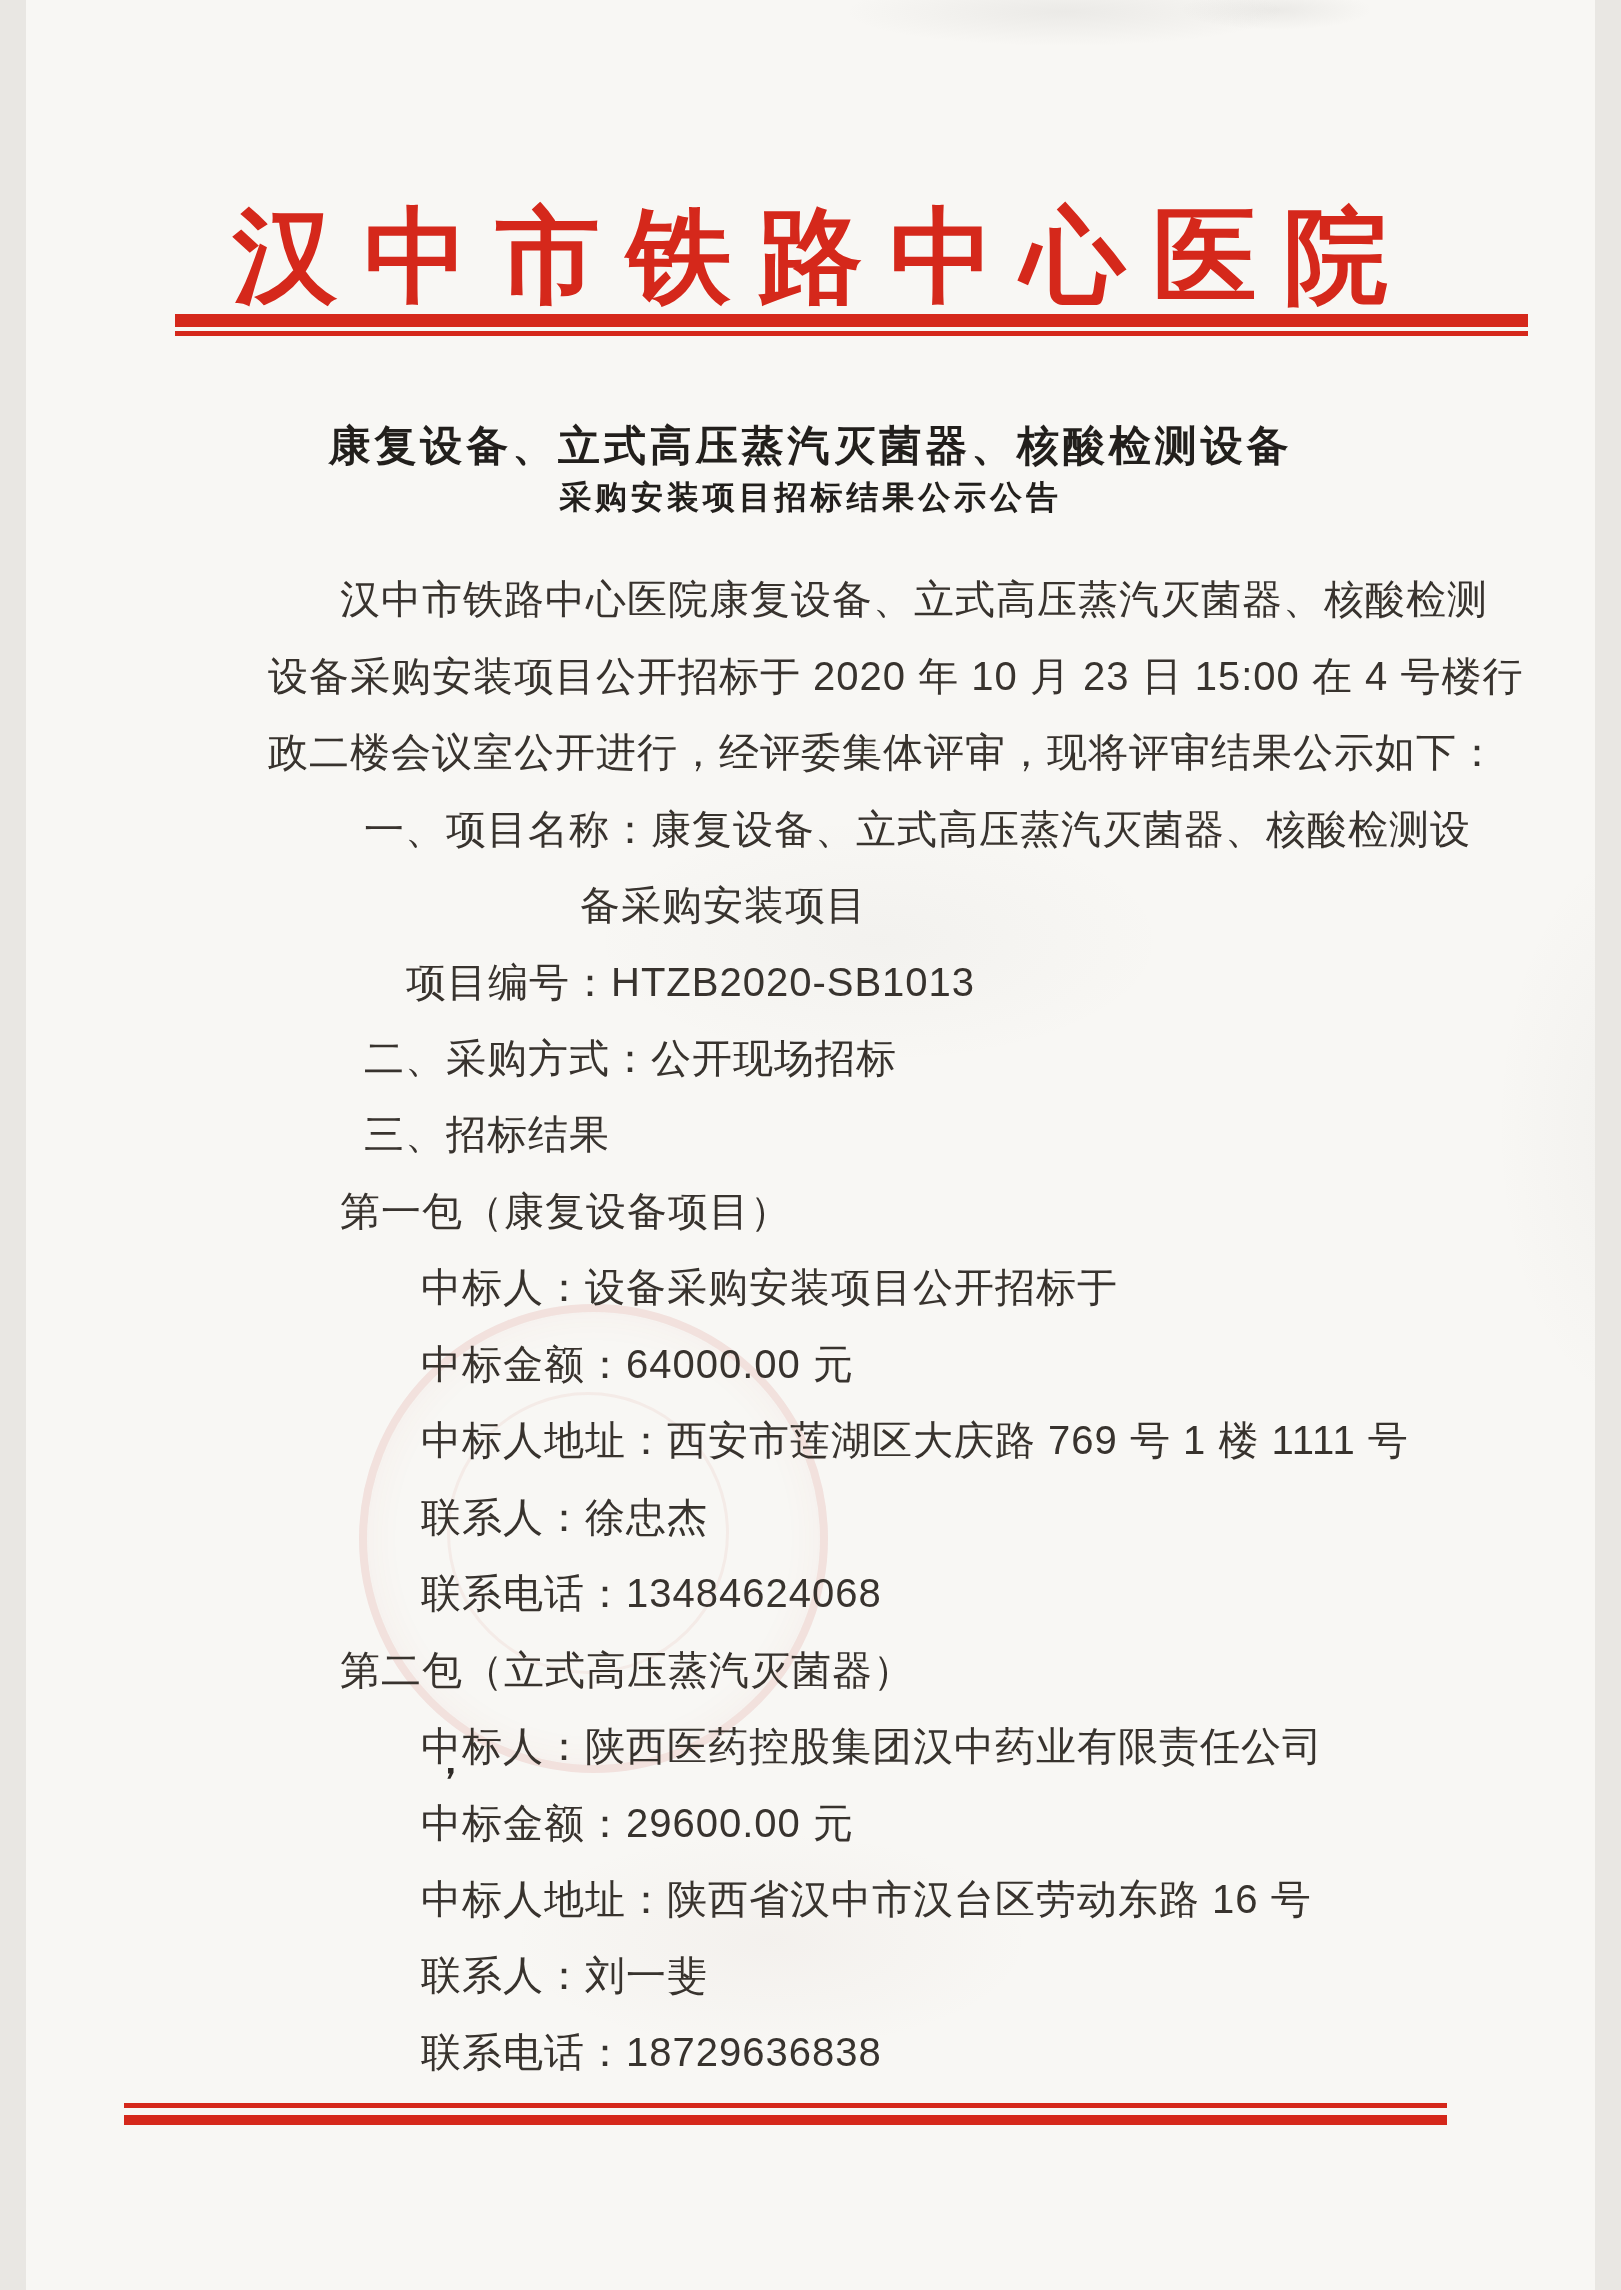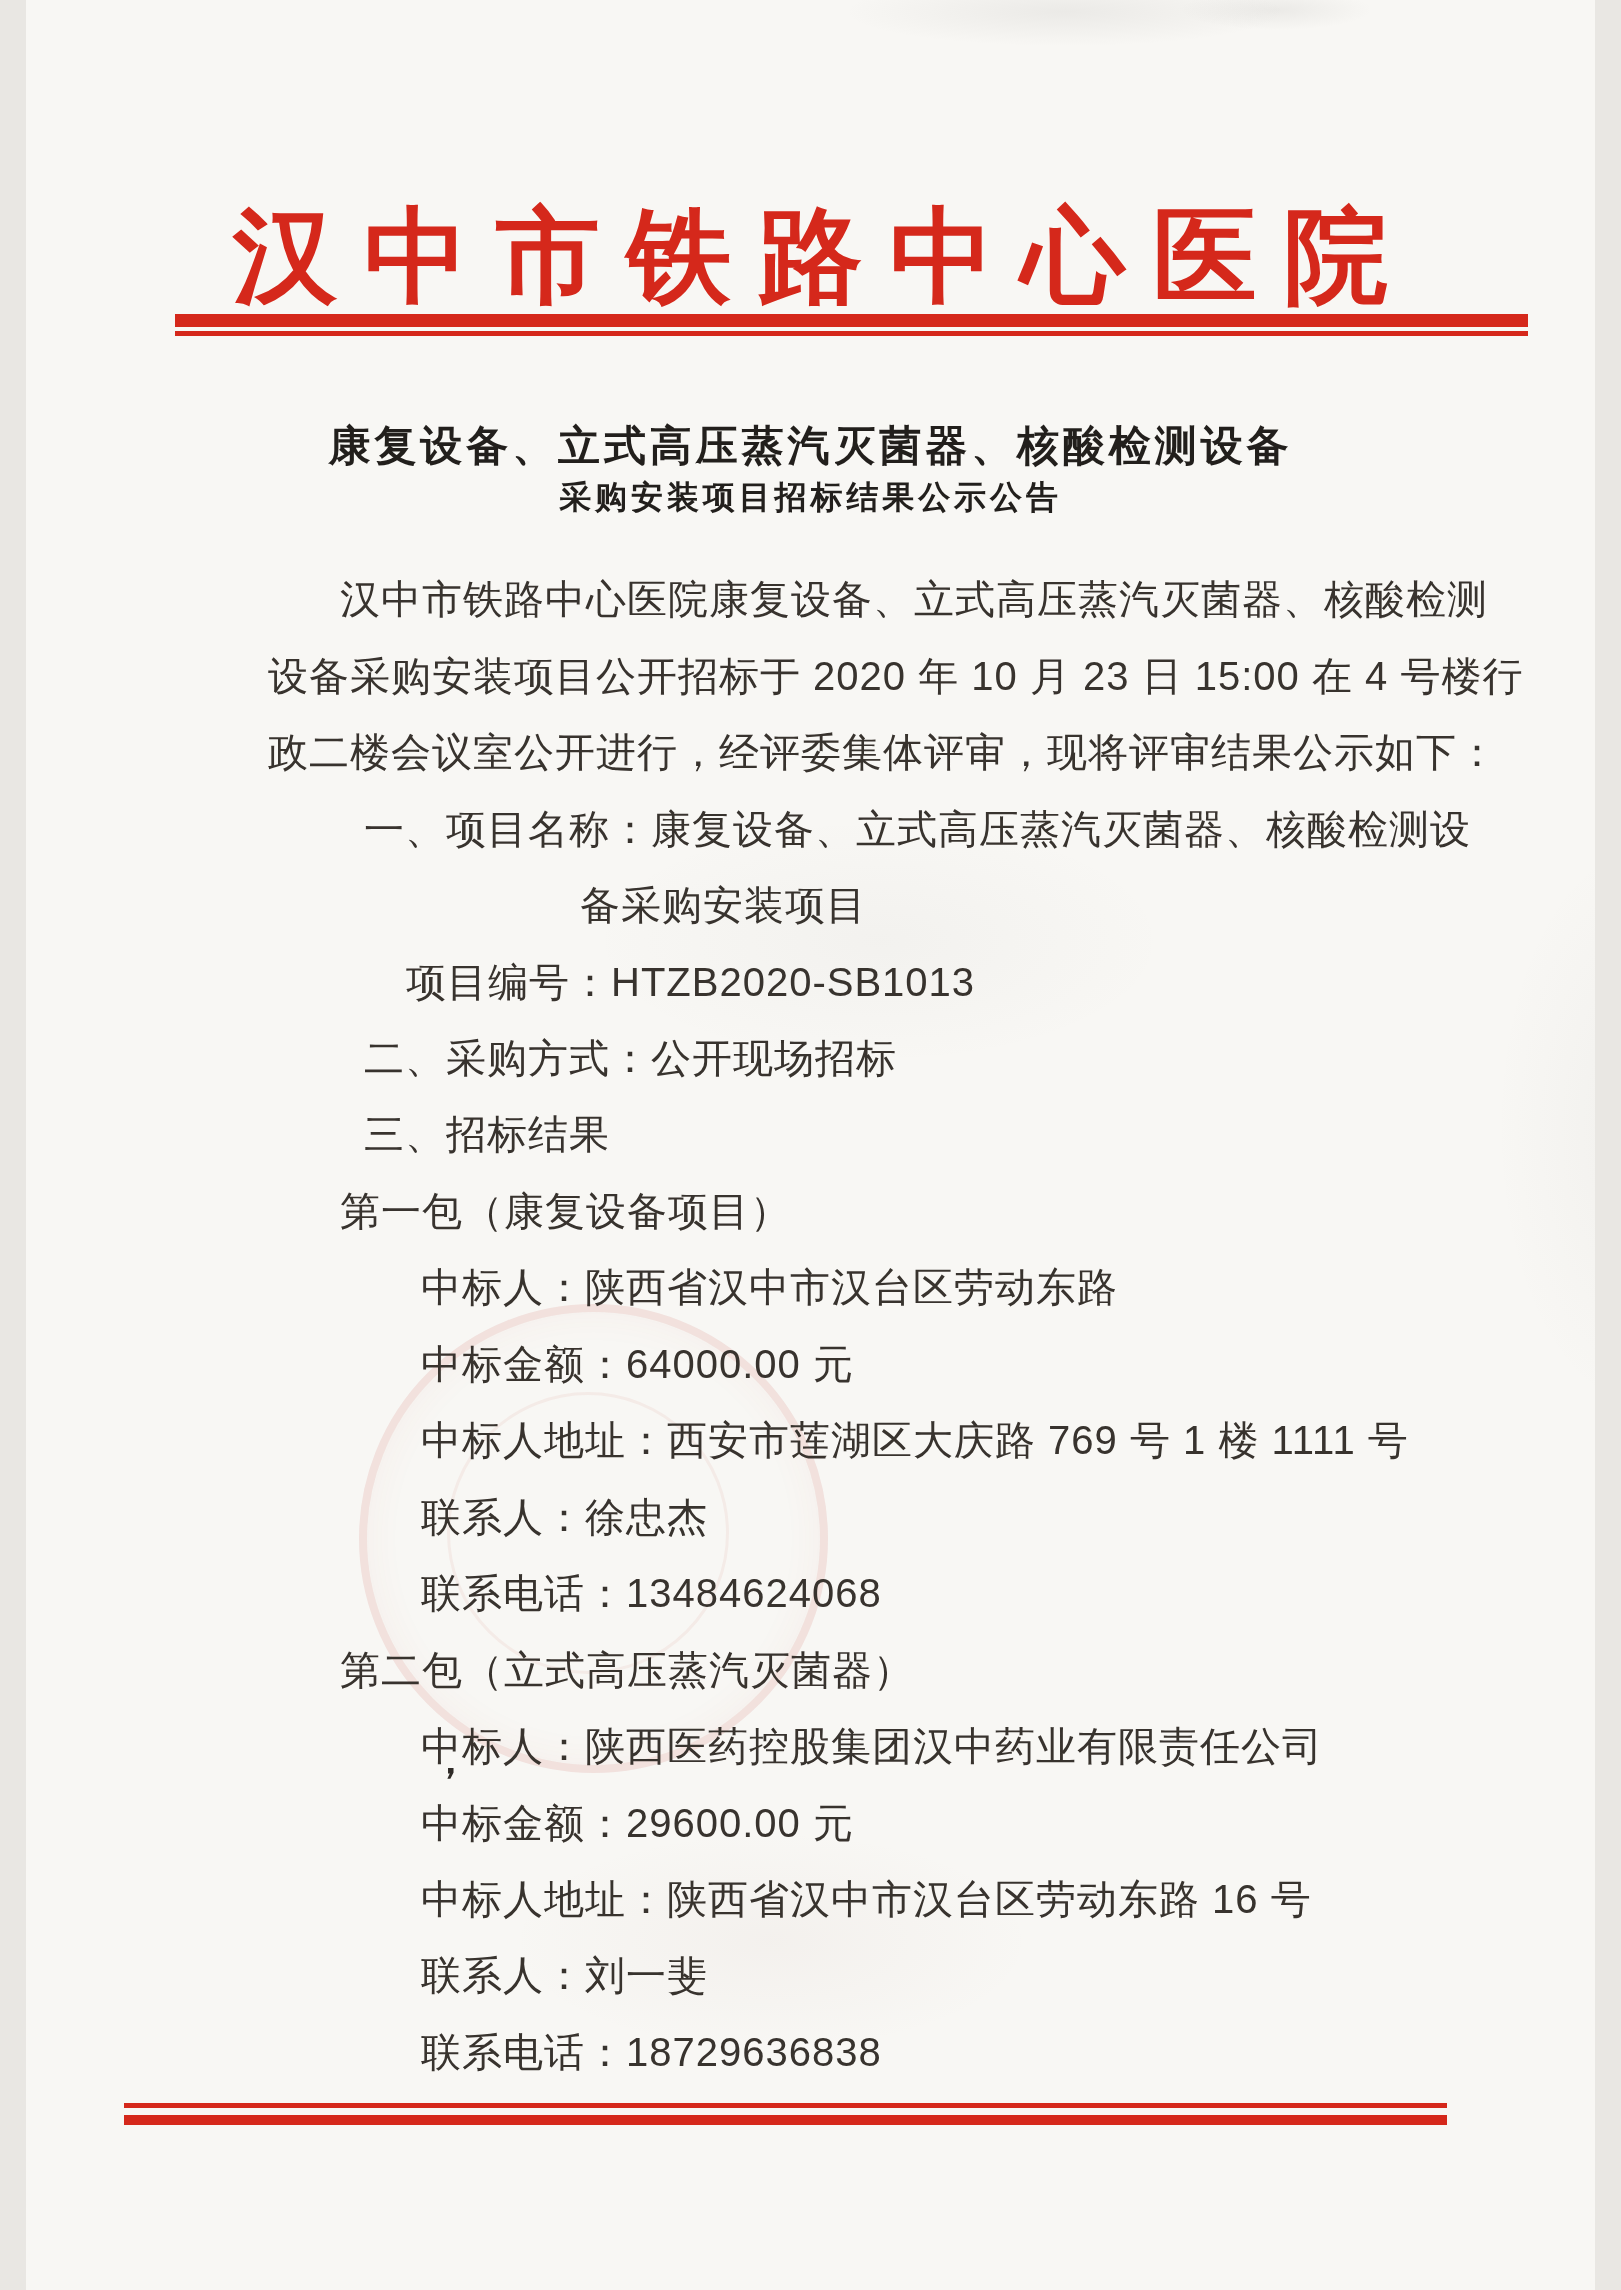--- a/index.html
+++ b/index.html
@@ -100,21 +100,21 @@
   <div class="line l2">设备采购安装项目公开招标于 2020 年 10 月 23 日 15:00 在 4 号楼行</div>
   <div class="line l3">政二楼会议室公开进行，经评委集体评审，现将评审结果公示如下：</div>
 
   <div class="line l4">一、项目名称：康复设备、立式高压蒸汽灭菌器、核酸检测设</div>
   <div class="line l5">备采购安装项目</div>
   <div class="line l6">项目编号：HTZB2020-SB1013</div>
   <div class="line l7">二、采购方式：公开现场招标</div>
   <div class="line l8">三、招标结果</div>
 
   <div class="line l9">第一包（康复设备项目）</div>
-  <div class="line l10">中标人：陕西省汉中市汉台区劳动东路</div>
+  <div class="line l10">中标人：设备采购安装项目公开招标于</div>
   <div class="line l11">中标金额：64000.00 元</div>
   <div class="line l12">中标人地址：西安市莲湖区大庆路 769 号 1 楼 1111 号</div>
   <div class="line l13">联系人：徐忠杰</div>
   <div class="line l14">联系电话：13484624068</div>
 
   <div class="line l15">第二包（立式高压蒸汽灭菌器）</div>
   <span class="stray">，</span>
   <div class="line l16">中标人：陕西医药控股集团汉中药业有限责任公司</div>
   <div class="line l17">中标金额：29600.00 元</div>
   <div class="line l18">中标人地址：陕西省汉中市汉台区劳动东路 16 号</div>

